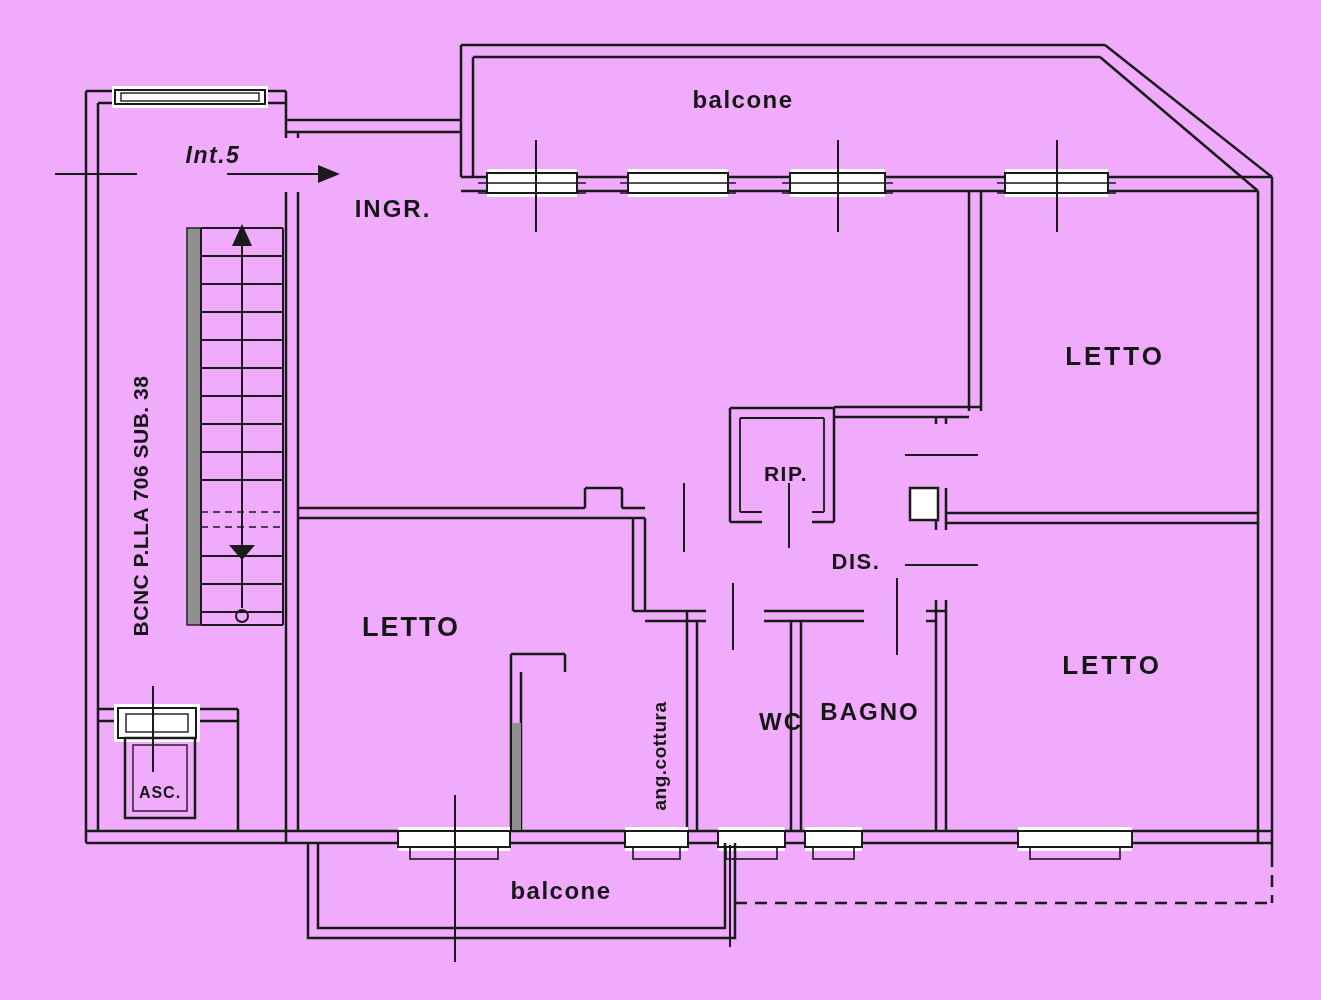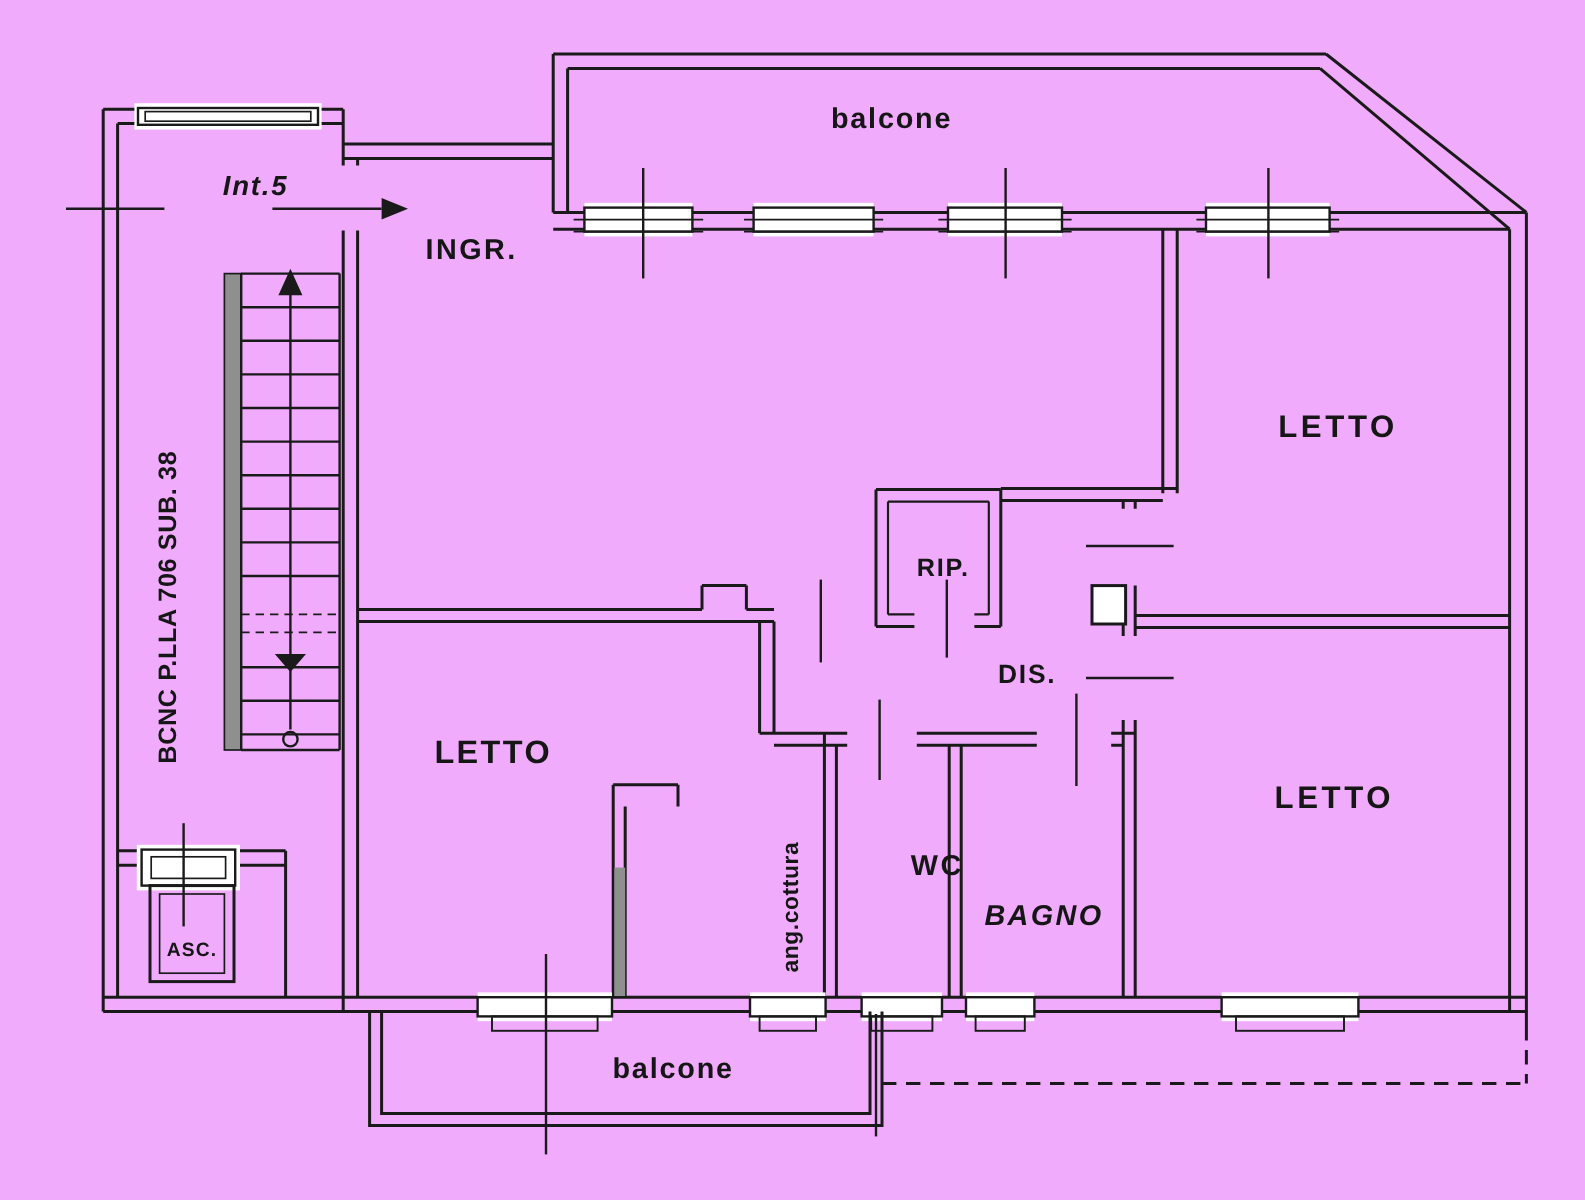--- a/index.html
+++ b/index.html
@@ -214,19 +214,19 @@
 
   <div class="lbl f24" style="left:743px;top:100px;">balcone</div>
   <div class="lbl f23" style="left:213px;top:155px;">Int.5</div>
   <div class="lbl f24" style="left:393px;top:209px;letter-spacing:2px;text-align:right;">INGR.</div>
   <div class="lbl f26 ls3" style="left:1115px;top:356px;">LETTO</div>
   <div class="lbl f21" style="left:786px;top:474px;">RIP.</div>
   <div class="lbl f22" style="left:856px;top:562px;">DIS.</div>
   <div class="lbl f27" style="left:411px;top:627px;letter-spacing:2px;">LETTO</div>
   <div class="lbl vert f19" style="left:660px;top:756px;">ang.cottura</div>
   <div class="lbl f24" style="left:781px;top:722px;letter-spacing:2px;">WC</div>
-  <div class="lbl f24" style="left:870px;top:764px;letter-spacing:2px;font-style:italic;">BAGNO</div>
+  <div class="lbl f24" style="left:870px;top:712px;letter-spacing:2px;">BAGNO</div>
   <div class="lbl f26 ls3" style="left:1112px;top:665px;">LETTO</div>
   <div class="lbl f16" style="left:160px;top:793px;text-align:right;">ASC.</div>
   <div class="lbl f24" style="left:561px;top:891px;">balcone</div>
   <div class="lbl vert f21" style="left:141px;top:506px;letter-spacing:0.5px;">BCNC P.LLA 706 SUB. 38</div>
 
 </div>
 
 </body></html>

